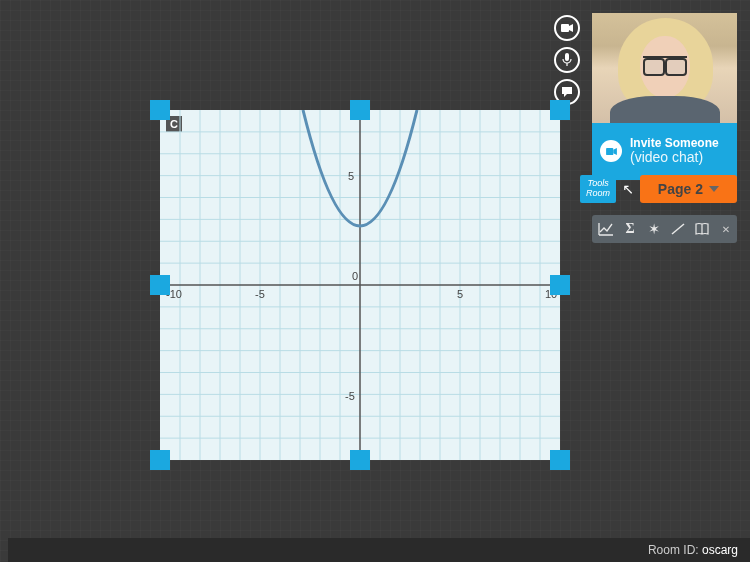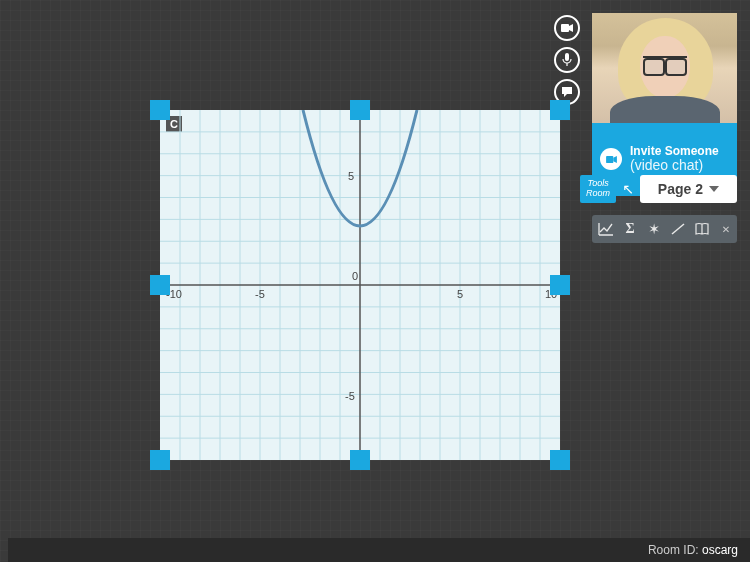--- a/index.html
+++ b/index.html
@@ -105,21 +105,21 @@
   color: #fff;
   display: flex;
   align-items: center;
   justify-content: center;
   cursor: pointer;
   font-size: 12px;
 }
 .invite-bar {
   background: #1ba8e0;
   color: #fff;
-  padding: 22px 8px;
+  padding: 14px 8px;
   display: flex;
   align-items: center;
   gap: 8px;
   cursor: pointer;
 }
 .invite-ico {
   width: 22px;
   height: 22px;
   border-radius: 50%;
   background: #fff;
@@ -148,21 +148,21 @@
   font-size: 9px;
   line-height: 1.1;
   padding: 4px 6px;
   text-align: center;
   cursor: pointer;
   border-radius: 2px;
   font-style: italic;
 }
 .cursor-arrow { font-size: 14px; color: #fff;}
 .page-select {
-  background: #ffffff;
+  background: #f97316;
   color: #444;
   padding: 6px 18px;
   font-size: 14px;
   font-weight: bold;
   border-radius: 3px;
   cursor: pointer;
   display: flex;
   align-items: center;
   gap: 6px;
 }

